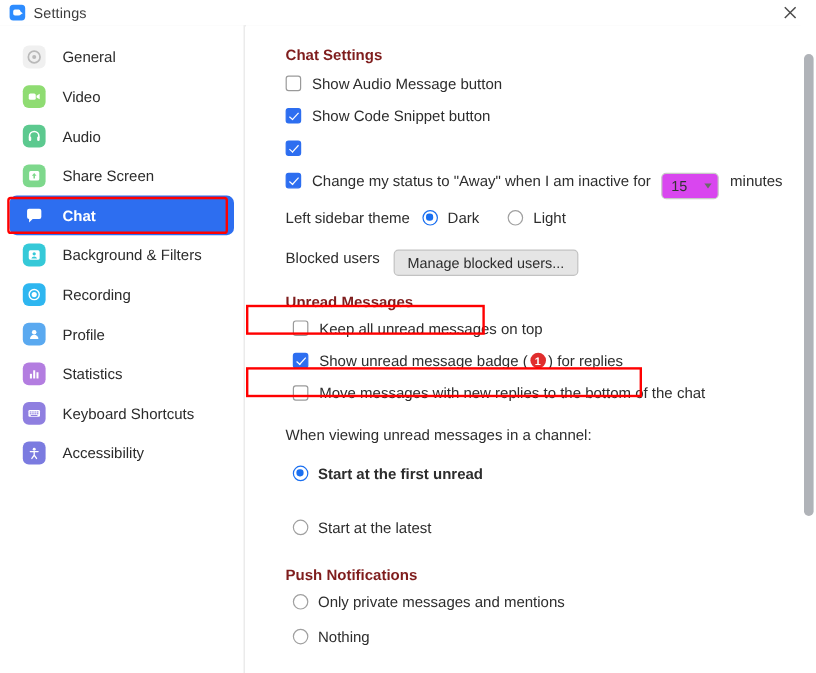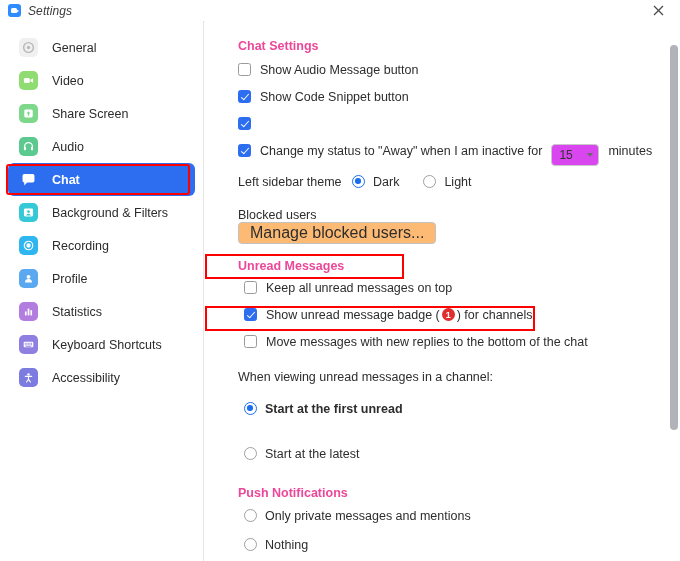--- a/index.html
+++ b/index.html
@@ -26,21 +26,20 @@
     background: #ffffff;
     border-bottom: 1px solid #e8e8e8;
     display: flex;
     align-items: center;
   }
   .titlebar-left {
     display: flex;
     align-items: center;
     gap: 7px;
     padding-left: 8px;
-    font-style: italic;
   }
   .app-logo {
     width: 13px;
     height: 13px;
     border-radius: 3px;
     background: #2d8cff;
     position: relative;
     flex: none;
   }
   .app-logo::after {
@@ -144,21 +143,21 @@
     width: 475px;
     height: 540px;
     background: #ffffff;
     box-sizing: border-box;
     padding: 18px 0 0 33px;
     overflow: hidden;
   }
   .section-title {
     font-size: 12.5px;
     font-weight: bold;
-    color: #ec4899;
+    color: #7f1d1d;
     margin-bottom: 10px;
   }
   .row {
     display: flex;
     align-items: flex-start;
     min-height: 22px;
     margin-bottom: 5px;
     position: relative;
   }
 
@@ -246,25 +245,25 @@
     border-left: 3.5px solid transparent;
     border-right: 3.5px solid transparent;
     border-top: 4px solid #6a6a6a;
   }
 
   
   .btn {
     height: 22px;
     border: 1px solid #c2c2c2;
     border-radius: 4px;
-    background: #fdba74;
+    background: #e5e5e5;
     display: inline-flex;
     align-items: center;
     padding: 0 11px;
-    font-size: 16px;
+    font-size: 12px;
     color: #2d2d2d;
     cursor: pointer;
     box-sizing: border-box;
     white-space: nowrap;
   }
 
   
   .badge {
     display: inline-flex;
     align-items: center;
@@ -340,38 +339,38 @@
     <span class="nav-icon" style="background:#8fdc72;">
       <svg width="13" height="13" viewBox="0 0 20 20">
           <rect x="3" y="6" width="9" height="8" rx="2" fill="#fff"></rect>
           <path d="M13 9 L17 6.5 V13.5 L13 11 Z" fill="#fff"></path>
         </svg>
     </span>
     <span class="nav-label">Video</span>
   </div>
 
   <div class="nav-item">
-    <span class="nav-icon" style="background:#7ed88c;">
-      <svg width="13" height="13" viewBox="0 0 20 20">
-          <rect x="3.5" y="4" width="13" height="12" rx="2" fill="#fff"></rect>
-          <path d="M10 6.5 L13 10 H11 v3.5 H9 V10 H7 Z" fill="#7ed88c"></path>
-        </svg>
-    </span>
-    <span class="nav-label">Share Screen</span>
-  </div>
-
-  <div class="nav-item">
     <span class="nav-icon" style="background:#5cc98f;">
       <svg width="13" height="13" viewBox="0 0 20 20">
           <path d="M4 12 V10 a6 6 0 0 1 12 0 v2" fill="none" stroke="#fff" stroke-width="2"></path>
           <rect x="3" y="10.5" width="3.2" height="5.5" rx="1.6" fill="#fff"></rect>
           <rect x="13.8" y="10.5" width="3.2" height="5.5" rx="1.6" fill="#fff"></rect>
         </svg>
     </span>
     <span class="nav-label">Audio</span>
+  </div>
+
+  <div class="nav-item">
+    <span class="nav-icon" style="background:#7ed88c;">
+      <svg width="13" height="13" viewBox="0 0 20 20">
+          <rect x="3.5" y="4" width="13" height="12" rx="2" fill="#fff"></rect>
+          <path d="M10 6.5 L13 10 H11 v3.5 H9 V10 H7 Z" fill="#7ed88c"></path>
+        </svg>
+    </span>
+    <span class="nav-label">Share Screen</span>
   </div>
 
   <div class="nav-item active">
     <span class="nav-icon" style="background:transparent;">
       <svg width="17" height="17" viewBox="0 0 20 20">
           <path d="M3 5.5 a2 2 0 0 1 2-2 h10 a2 2 0 0 1 2 2 v6 a2 2 0 0 1-2 2 H8.5 L5 17 v-3.5 H5 a2 2 0 0 1-2-2 Z" fill="#ffffff"></path>
         </svg>
     </span>
     <span class="nav-label">Chat</span>
   </div>
@@ -482,37 +481,37 @@
   </div>
 
   <div class="row" style="margin-bottom:11px;">
     <span class="label" style="width:105px;">Left sidebar theme</span>
     <span class="rb checked" style="margin-left:9px;"></span>
     <span class="label">Dark</span>
     <span class="rb" style="margin-left:24px;"></span>
     <span class="label">Light</span>
   </div>
 
-  <div class="row" style="margin-bottom:15px;flex-direction:column;">
+  <div class="row" style="margin-bottom:15px;">
     <span class="label" style="margin-right:11px;">Blocked users</span>
     <span class="btn">Manage blocked users...</span>
   </div>
 
   <div class="section-title" style="margin-bottom:8px;">Unread Messages</div>
 
   <div class="row" style="margin-bottom:5px;">
     <span class="cb" style="margin-left:6px;"></span>
     <span class="label">Keep all unread messages on top</span>
   </div>
 
   <div class="row" style="margin-bottom:5px;">
     <span class="cb checked" style="margin-left:6px;"></span>
     <span class="label">Show unread message badge (</span>
     <span class="badge">1</span>
-    <span class="label">) for channels</span>
+    <span class="label">) for replies</span>
   </div>
 
   <div class="row" style="margin-bottom:13px;">
     <span class="cb" style="margin-left:6px;"></span>
     <span class="label">Move messages with new replies to the bottom of the chat</span>
   </div>
 
   <div class="row" style="margin-bottom:10px;">
     <span class="label">When viewing unread messages in a channel:</span>
   </div>

